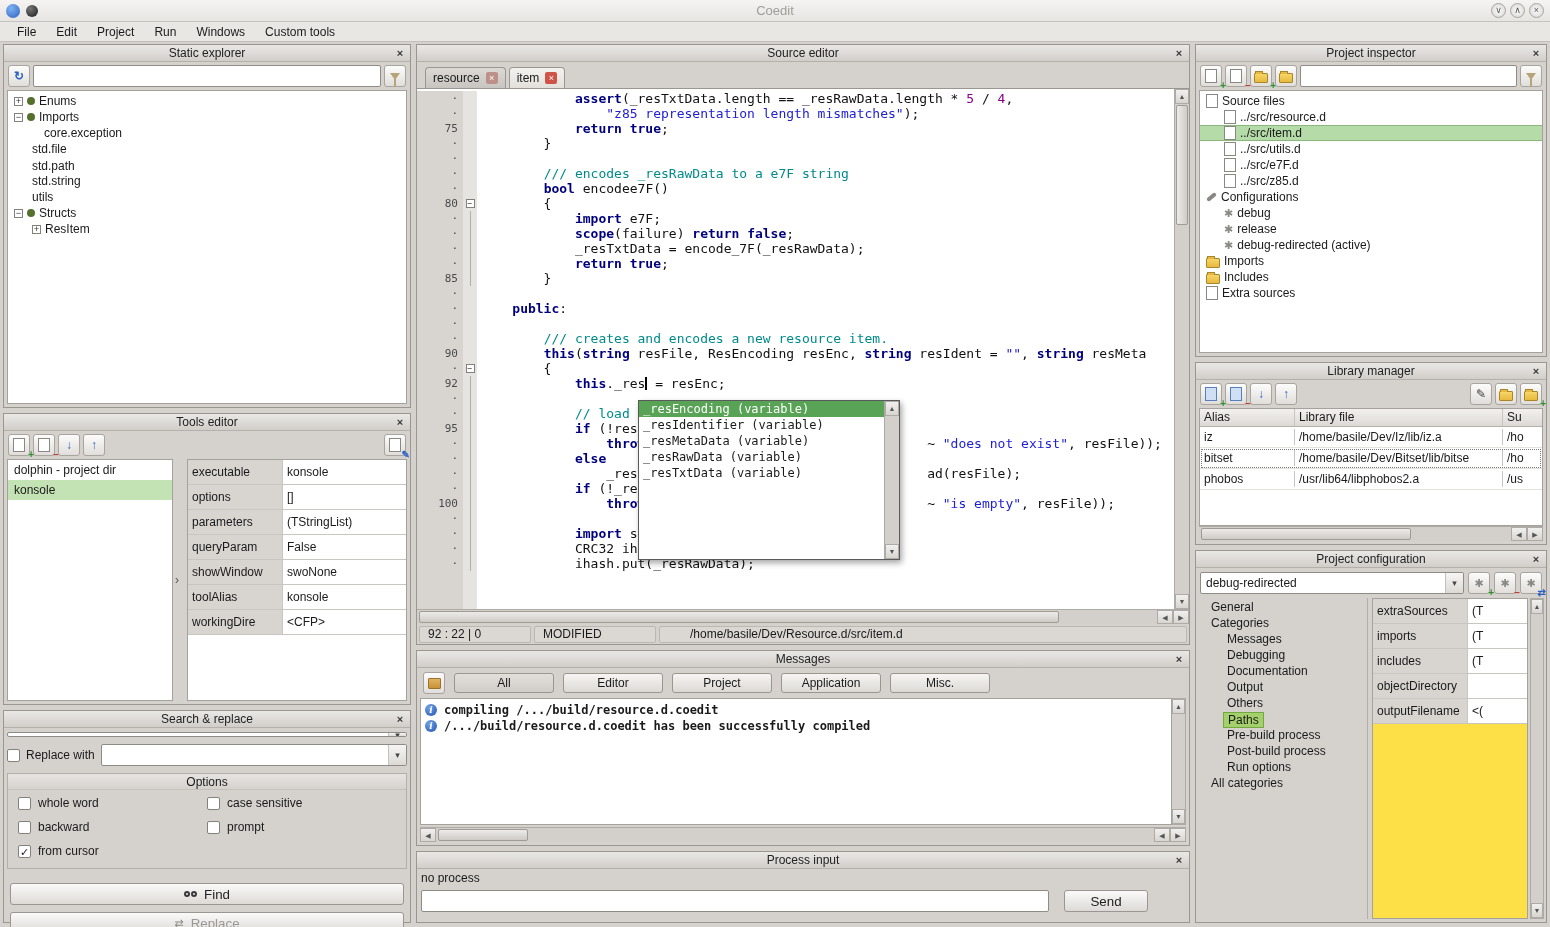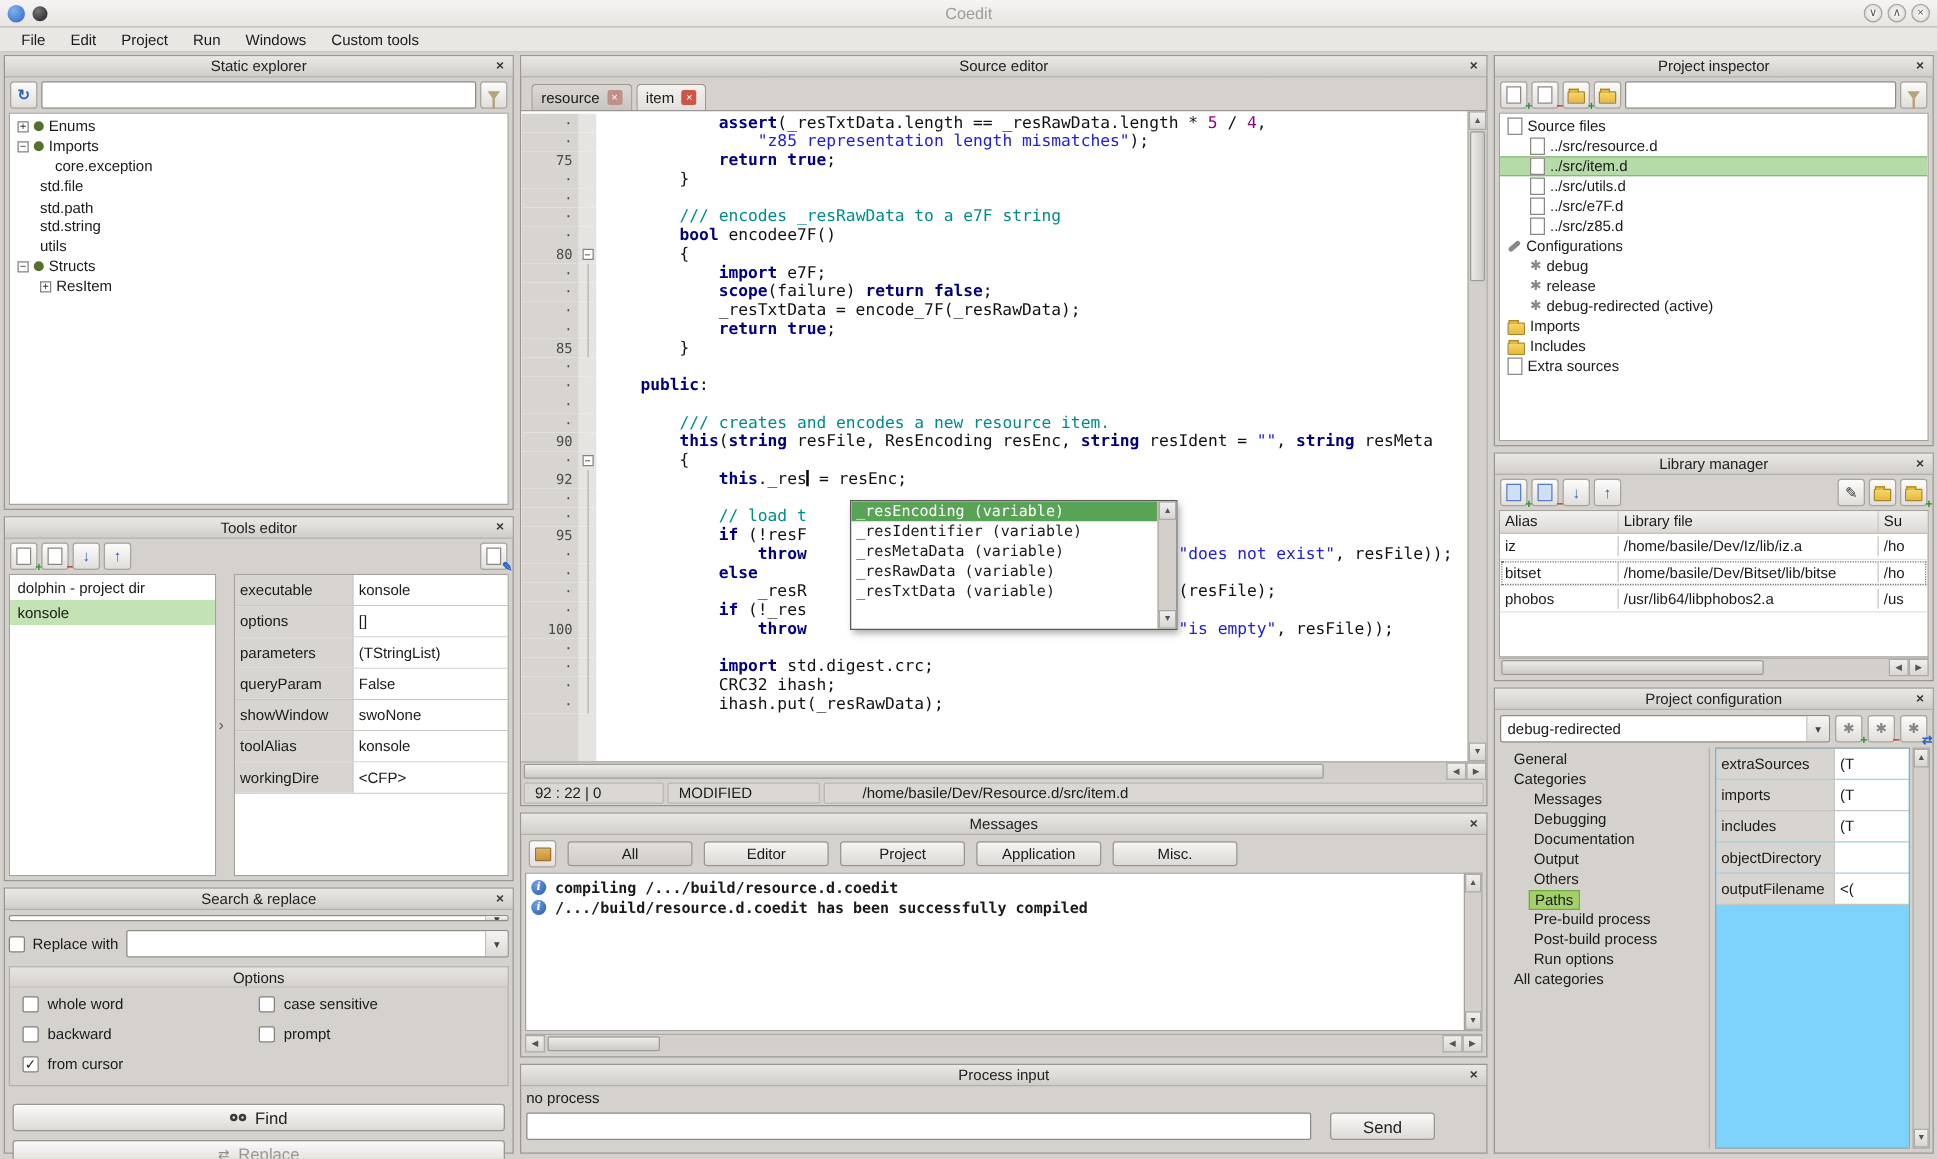--- a/index.html
+++ b/index.html
@@ -145,21 +145,21 @@
   .lib-hscroll{margin:0 3px 3px;}
 
   
   .cfg-combo-row{display:flex;gap:4px;padding:4px;align-items:center;flex:0 0 auto;}
   .cfg-body{display:flex;flex:1;min-height:0;padding:0 0 3px 3px;}
   .cat-list{width:168px;flex:0 0 auto;padding-top:2px;overflow:hidden;}
   .cat-row{height:16px;line-height:15px;white-space:nowrap;overflow:hidden;}
   .cat-row .inner{display:inline-block;padding:0 4px;height:16px;}
   .cat-row.sel .inner{background:#a4d06c;border:1px solid #74a842;}
   .cfg-split{width:5px;border-left:1px solid #b3b0ac;}
-  .cfg-grid{flex:1;min-width:0;background:#7dd3fc;border:1px solid #a5a29e;align-self:stretch;overflow:hidden;}
+  .cfg-grid{flex:1;min-width:0;background:#fde047;border:1px solid #a5a29e;align-self:stretch;overflow:hidden;}
   .cfg-vscroll{width:14px;flex:0 0 auto;background:#d3d0cc;border:1px solid #aeaba7;display:flex;flex-direction:column;justify-content:space-between;margin-left:2px;margin-right:2px;}
 </style>
 </head>
 <body>
 
 <div class="titlebar">
   <div class="app-icons">
     <span class="app-icon blue"></span>
     <span class="app-icon dark"></span>
   </div>
@@ -707,21 +707,21 @@
           </div>
         <div class="cfg-vscroll">
           <span class="sb-btn">▲</span>
           <span class="sb-btn">▼</span>
         </div>
       </div>
     </section>
   </div>
 </div>
 
-<div class="completion" style="left:680px;top:400px;width:262px;height:104px">
+<div class="completion" style="left:638px;top:400px;width:262px;height:160px">
   <div class="completion-items">
       <div class="comp-item sel">_resEncoding (variable)</div>
       <div class="comp-item">_resIdentifier (variable)</div>
       <div class="comp-item">_resMetaData (variable)</div>
       <div class="comp-item">_resRawData (variable)</div>
       <div class="comp-item">_resTxtData (variable)</div>
     </div>
   <div class="comp-scroll">
     <span class="sb-btn">▲</span>
     <span class="sb-btn">▼</span>

